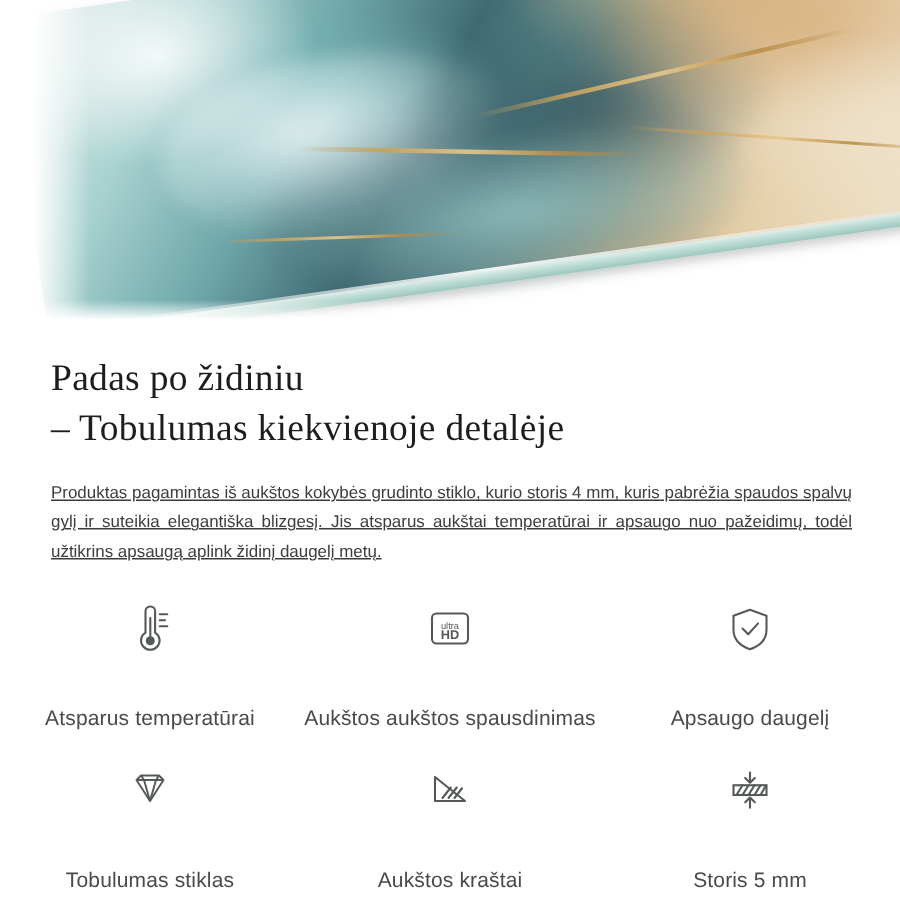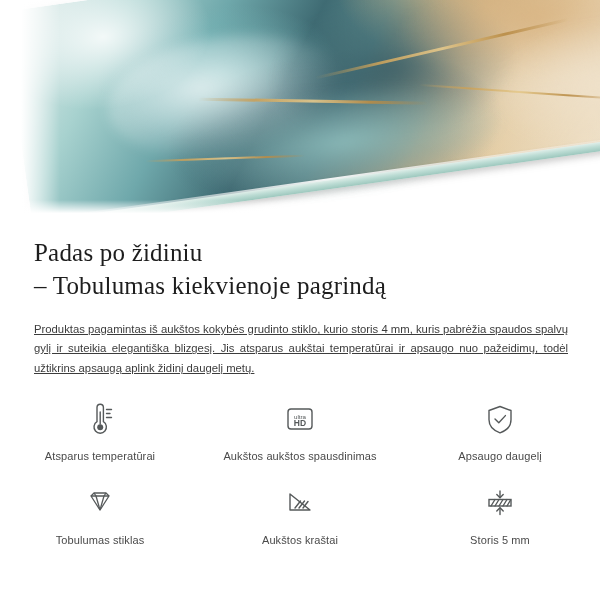--- a/index.html
+++ b/index.html
@@ -155,31 +155,32 @@
     width: 600px;
     display: grid;
     grid-template-columns: repeat(3, 1fr);
     grid-row-gap: 18px;
   }
   .feature {
     display: flex;
     flex-direction: column;
     align-items: center;
     justify-content: flex-start;
+    gap: 20px;
   }
   .feature-icon {
     width: 46px;
     height: 46px;
     display: flex;
     align-items: center;
     justify-content: center;
     margin-bottom: 8px;
   }
   .feature-label {
-    font-size: 11px;
+    font-size: 14px;
     color: #4a4a4a;
     text-align: center;
     letter-spacing: 0.1px;
   }
   svg { display: block; }
 </style>
 </head>
 <body>
 
 <div class="page">
@@ -203,21 +204,21 @@
     <div class="hero-mask-left"></div>
     <div class="hero-mask-bottom"></div>
     <div class="sparkle sp1">✦</div>
     <div class="sparkle sp2">✦</div>
     <div class="sparkle sp3">✦</div>
   </div>
 
   <div class="content">
     <h1 class="headline">
       <span>Padas po židiniu</span>
-      <span class="line2">– Tobulumas kiekvienoje pagrindą</span>
+      <span class="line2">– Tobulumas kiekvienoje detalėje</span>
     </h1>
     <p class="body-copy">Produktas pagamintas iš aukštos kokybės grudinto stiklo, kurio storis 4 mm, kuris pabrėžia spaudos spalvų gylį ir suteikia elegantiška blizgesį. Jis atsparus aukštai temperatūrai ir apsaugo nuo pažeidimų, todėl užtikrins apsaugą aplink židinį daugelį metų.</p>
   </div>
 
   <div class="features">
 
     <div class="feature">
       <div class="feature-icon">
         <svg width="42" height="42" viewBox="0 0 42 42" fill="none" stroke="#55595a" stroke-width="1.4" stroke-linecap="round">
           <path d="M18 9.5a3.2 3.2 0 0 1 6.4 0v14.2a6.2 6.2 0 1 1-6.4 0z"></path>

